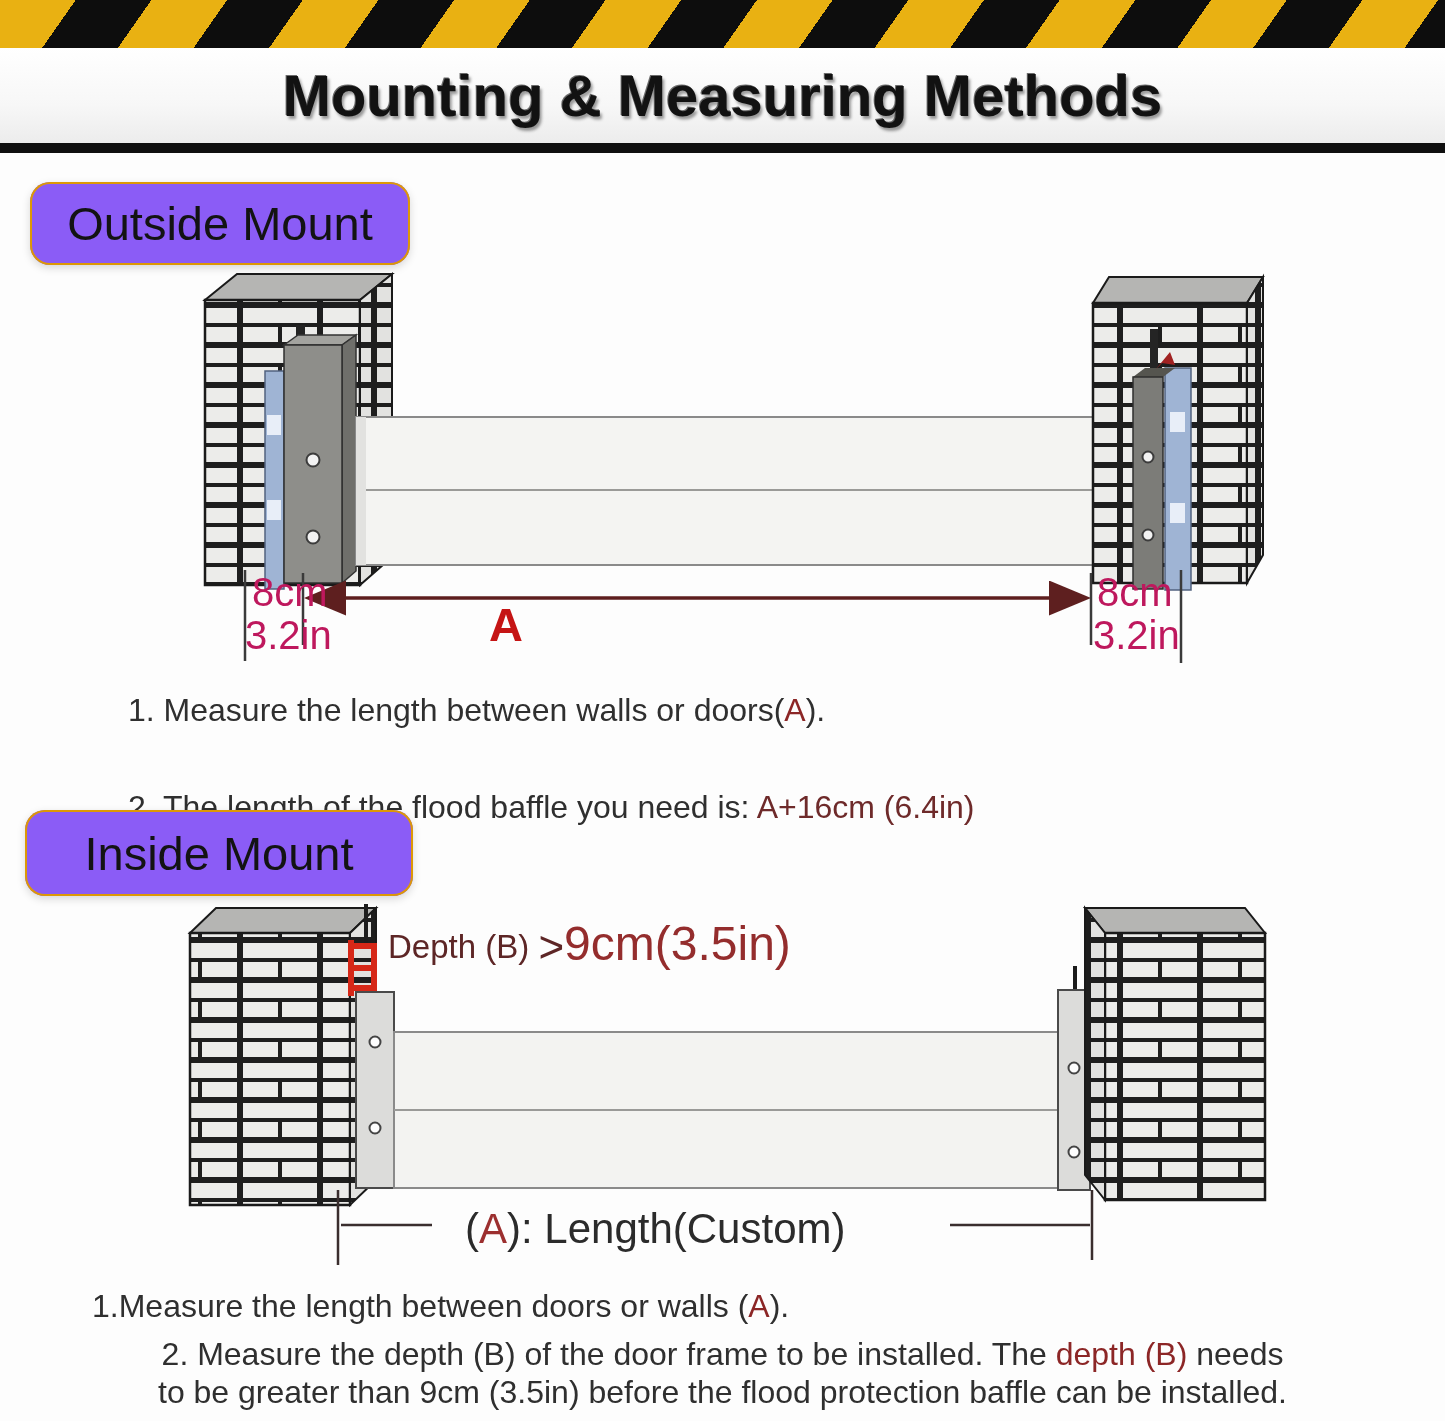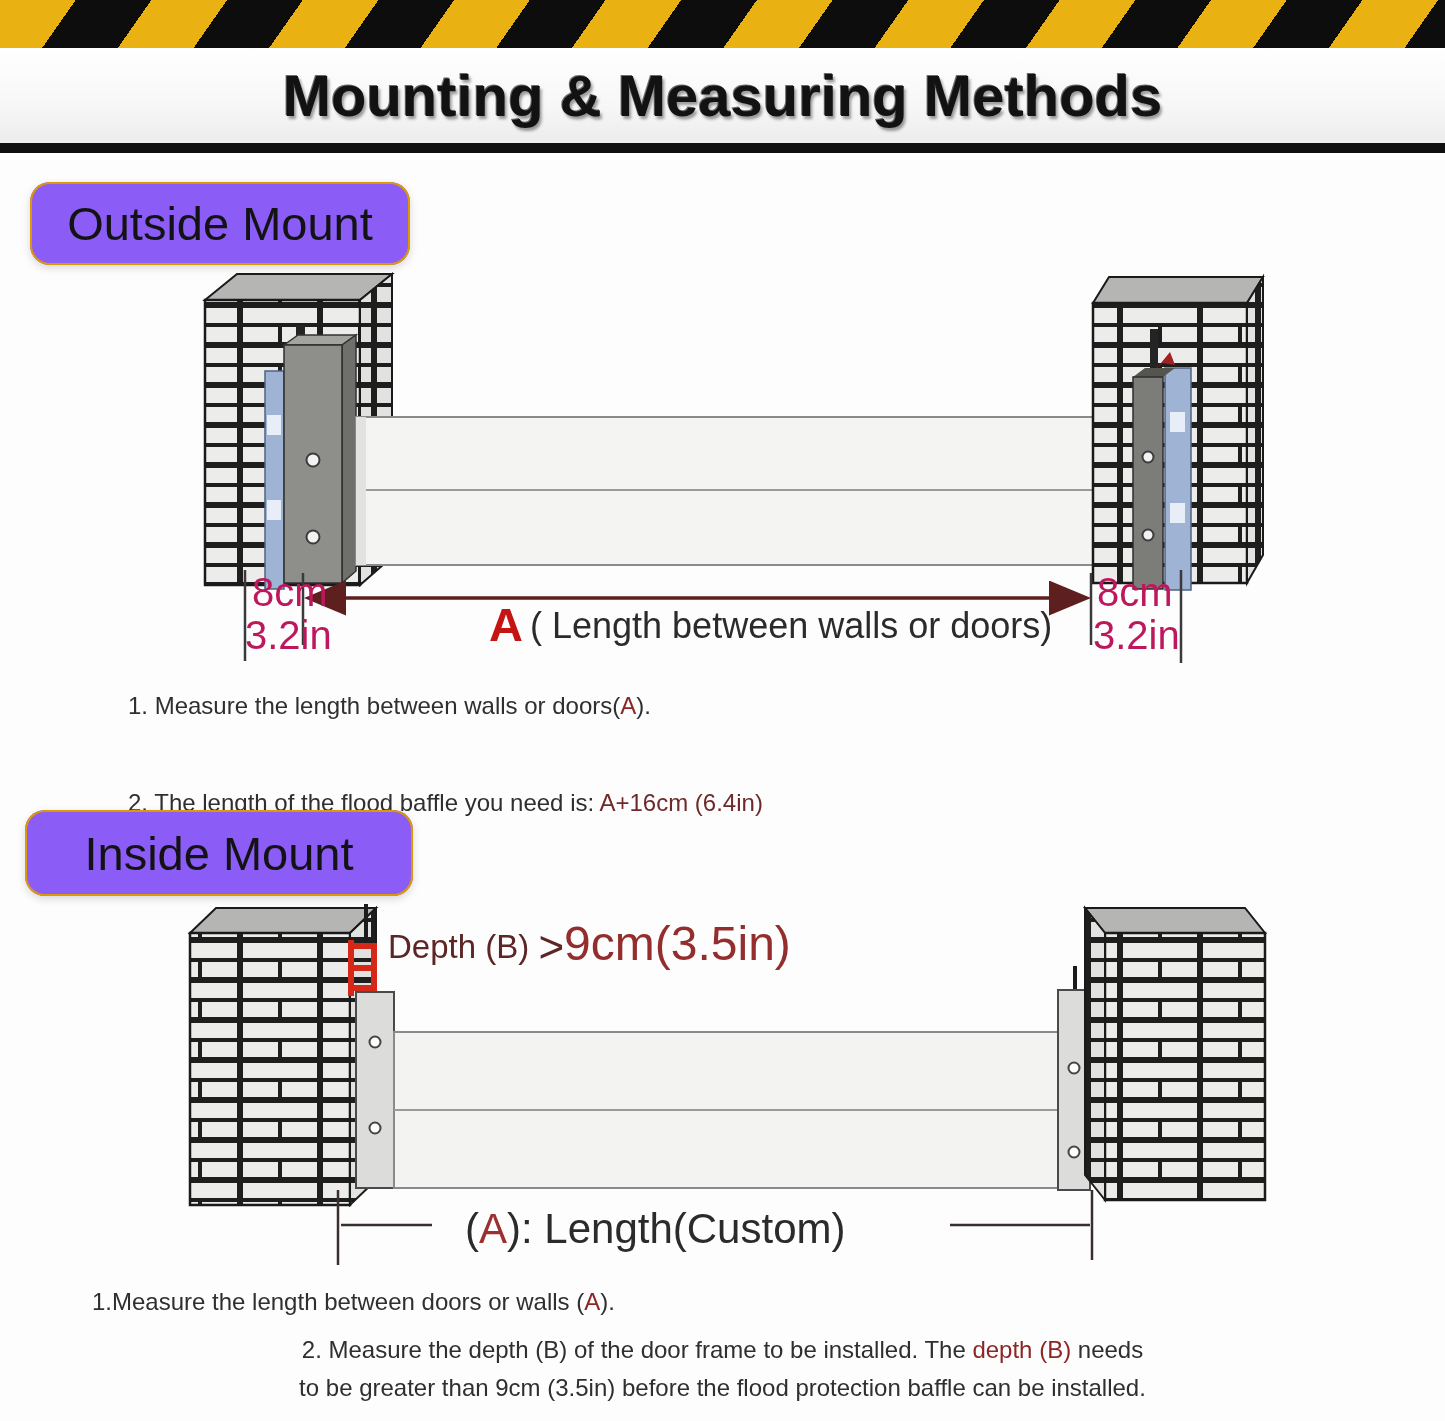--- a/index.html
+++ b/index.html
@@ -33,21 +33,21 @@
   
   .ov{position:absolute;white-space:nowrap;}
   .meas{font-size:40px;color:#be185d;}
   .t-8cm-l{left:252px;top:570px;}
   .t-32in-l{left:245px;top:613px;}
   .t-8cm-r{left:1097px;top:570px;}
   .t-32in-r{left:1093px;top:613px;}
   .t-A{left:489px;top:597px;font-size:47px;font-weight:700;color:#c51414;}
   .t-span{left:530px;top:605px;font-size:36px;color:#2b2b2b;}
 
-  .step{font-size:24px;color:#2f2f2f;}
+  .step{font-size:32px;color:#2f2f2f;}
   .red-a{color:#8c2626;}
   .red-phrase{color:#6e2a2a;}
   .out-step1{left:128px;top:692px;}
   .out-step2{left:128px;top:741px;margin-top:48px;}
 
   .depth-label{left:388px;top:916px;}
   .depth-dark{font-size:33px;color:#5d2626;vertical-align:baseline;}
   .depth-gt{font-size:44px;color:#5d2626;vertical-align:-4px;}
   .depth-val{font-size:48px;color:#942d2d;vertical-align:-2px;}
 
@@ -143,21 +143,20 @@
         <line x1="311" y1="333" x2="1084" y2="333" stroke="#5e1f1f" stroke-width="3.5" marker-start="url(#ah)" marker-end="url(#ah)"></line>
         <line x1="1091" y1="308" x2="1091" y2="380" stroke="#3a3a3a" stroke-width="2.5"></line>
         <line x1="1181" y1="305" x2="1181" y2="398" stroke="#3a3a3a" stroke-width="2.5"></line>
       </g>
     </svg>
   </div>
 
   <div class="ov meas t-8cm-l">8cm</div>
   <div class="ov meas t-32in-l">3.2in</div>
   <div class="ov t-A">A</div>
-  <div class="ov t-span">( Length between walls or doors)</div>
   <div class="ov meas t-8cm-r">8cm</div>
   <div class="ov meas t-32in-r">3.2in</div>
 
   <div class="ov step out-step1"><span>1. Measure the length between walls or doors(</span><span class="red-a">A</span><span>).</span></div>
   <div class="ov step out-step2"><span>2. The length of the flood baffle you need is: </span><span class="red-phrase">A+16cm (6.4in)</span></div>
 
   <div class="badge" id="badge-inside">
     <span>Inside Mount</span>
   </div>
 

